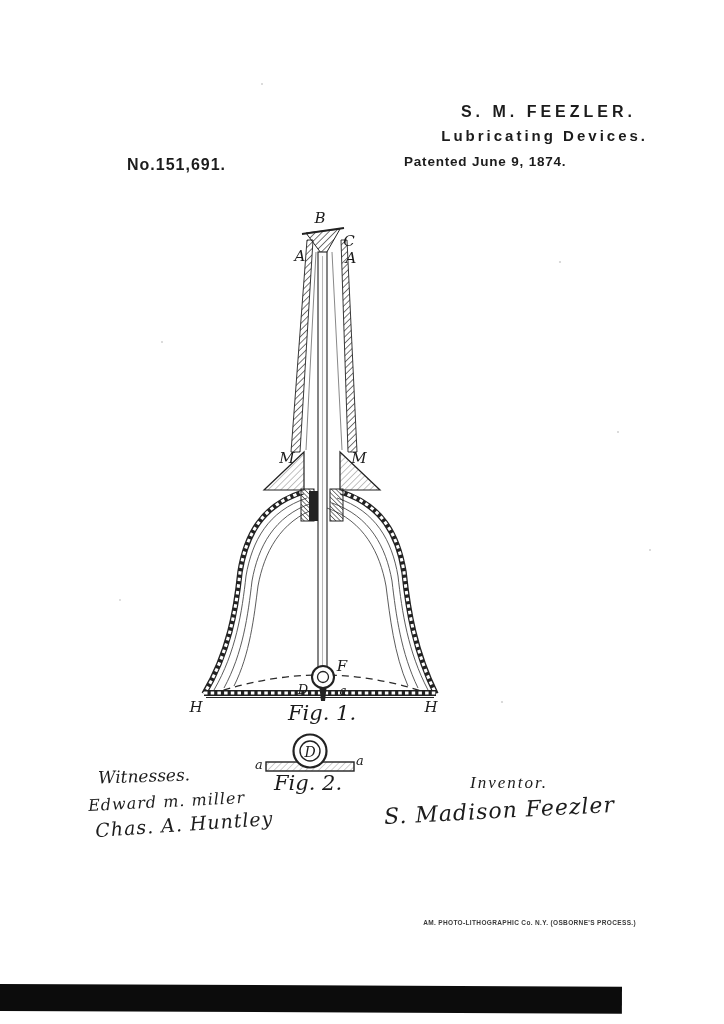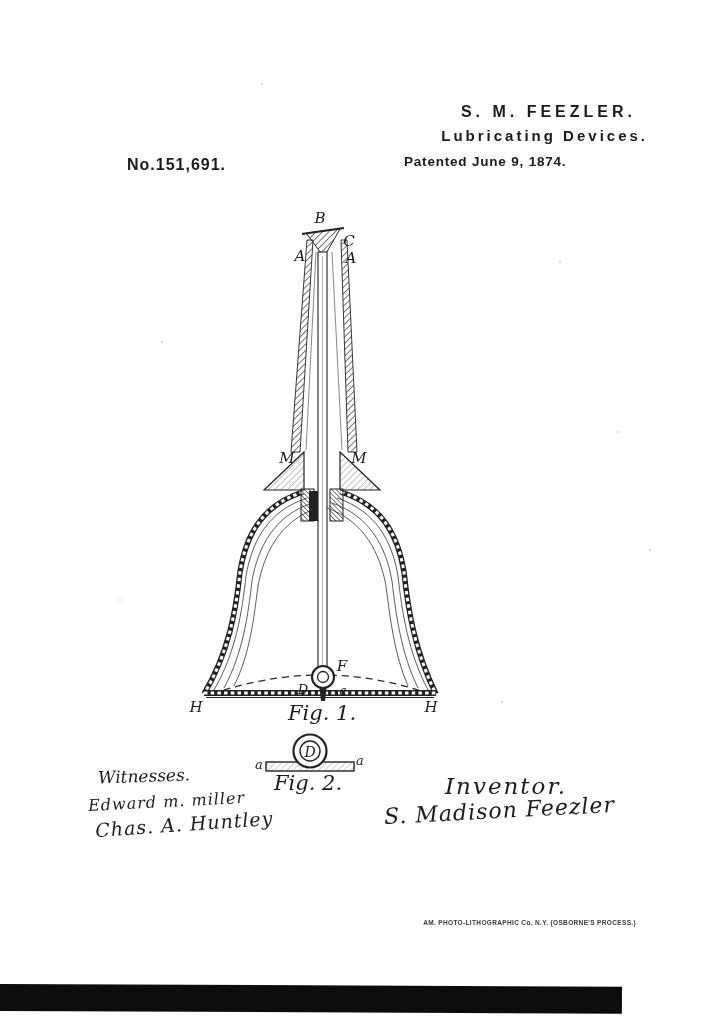--- a/index.html
+++ b/index.html
@@ -12,21 +12,21 @@
   .abs{position:absolute;}
   .centerband{left:0;width:636px;text-align:right;}
   .t-name{top:103px;font-size:16px;font-weight:bold;letter-spacing:4px;}
   .t-title{top:127px;font-size:15px;font-weight:bold;letter-spacing:3px;padding-left:12px;}
   .t-number{left:99px;top:156px;font-size:16px;font-weight:bold;letter-spacing:1px;margin-left:28px;}
   .t-date{left:404px;top:154px;font-size:13.5px;font-weight:bold;letter-spacing:0.8px;}
   .script{font-family:"DejaVu Serif", serif;font-style:italic;}
   .wit-head{left:98px;top:766px;font-size:17px;transform:rotate(-2deg);}
   .wit-1{left:88px;top:792px;font-size:16px;transform:rotate(-3deg);letter-spacing:1px;}
   .wit-2{left:95px;top:813px;font-size:19px;transform:rotate(-4deg);letter-spacing:1px;}
-  .inv-head{left:445px;top:773px;font-size:23px;letter-spacing:2px;}
+  .inv-head{left:470px;top:773px;font-size:17px;letter-spacing:2px;font-family:Liberation Serif, serif;}
   .inv-sig{left:384px;top:798px;font-size:22px;transform:rotate(-3deg);letter-spacing:1px;}
   .credit{top:919px;font-size:6.5px;font-weight:bold;letter-spacing:0.35px;color:#3a3a3a;}
   .blackband{left:0;top:984px;width:622px;height:27px;background:#0c0c0c;transform:rotate(0.25deg);transform-origin:left top;}
   svg text{font-family:"DejaVu Serif", serif;font-style:italic;fill:#1b1b1b;}
 </style>
 </head>
 <body>
 
 <div class="abs centerband t-name">S. M. FEEZLER.</div>
 <div class="abs centerband t-title">Lubricating Devices.</div>

